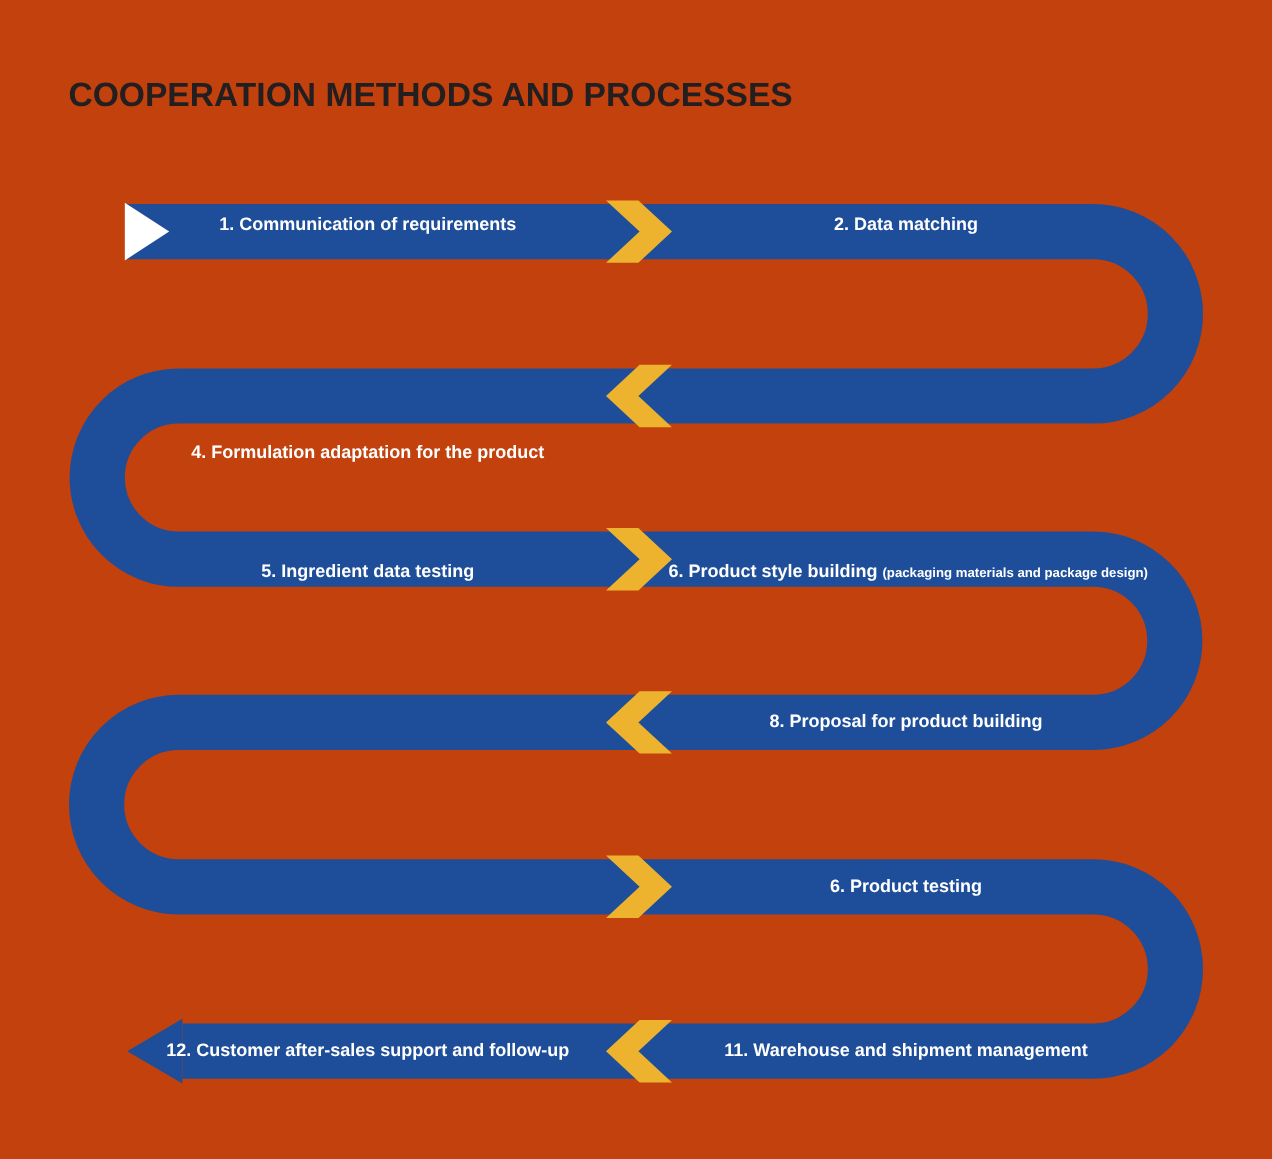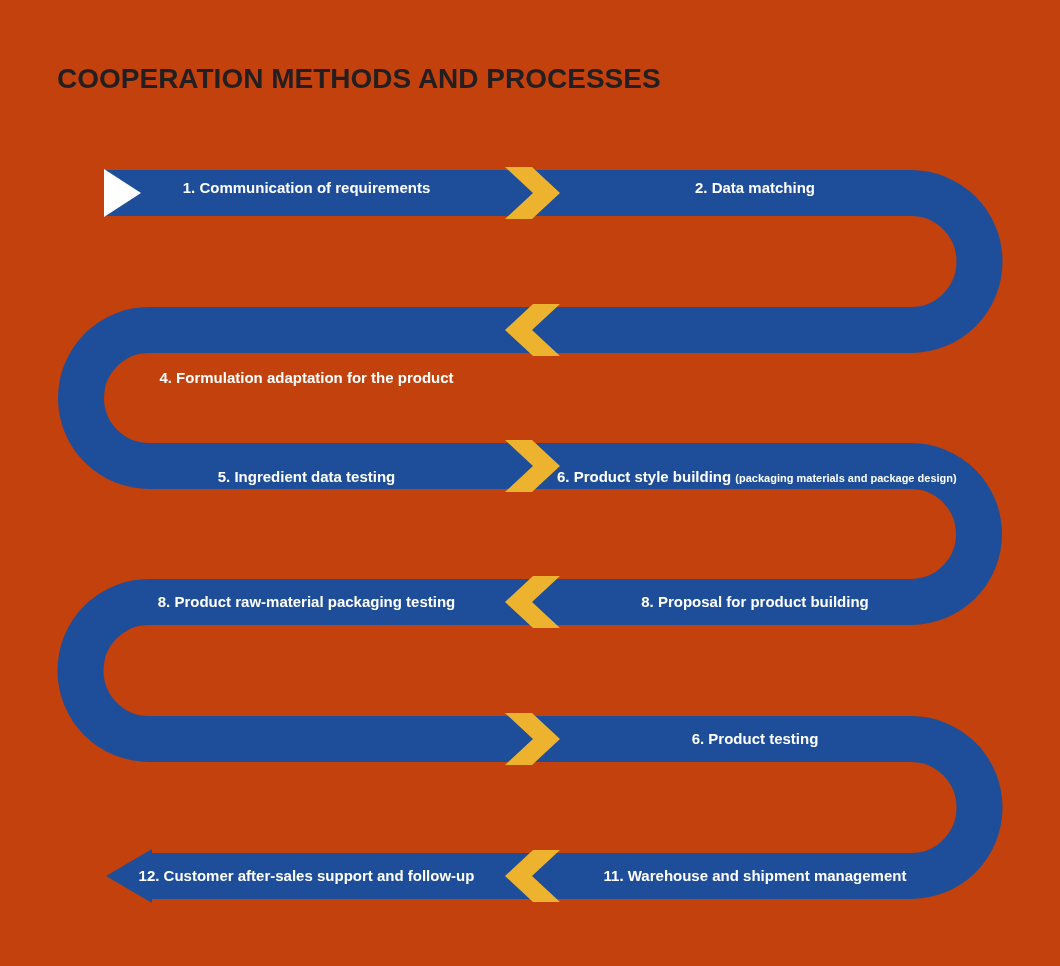--- a/index.html
+++ b/index.html
@@ -85,21 +85,20 @@
   <div class="step-label col-right row-1">2. Data matching</div>
 
   <div class="step-label col-left row-2">4. Formulation adaptation for the product</div>
 
   <div class="step-label col-left row-3">5. Ingredient data testing</div>
   <div class="step-label col-right row-3">
     <span>6. Product style building</span>
     <span class="sub">(packaging materials and package design)</span>
   </div>
 
-  <div class="step-label col-left row-4">8. Product raw-material packaging testing</div>
   <div class="step-label col-right row-4">8. Proposal for product building</div>
 
   <div class="step-label col-right row-5">6. Product testing</div>
 
   <div class="step-label col-left row-6">12. Customer after-sales support and follow-up</div>
   <div class="step-label col-right row-6">11. Warehouse and shipment management</div>
 
 </div>
 
 </body></html>

